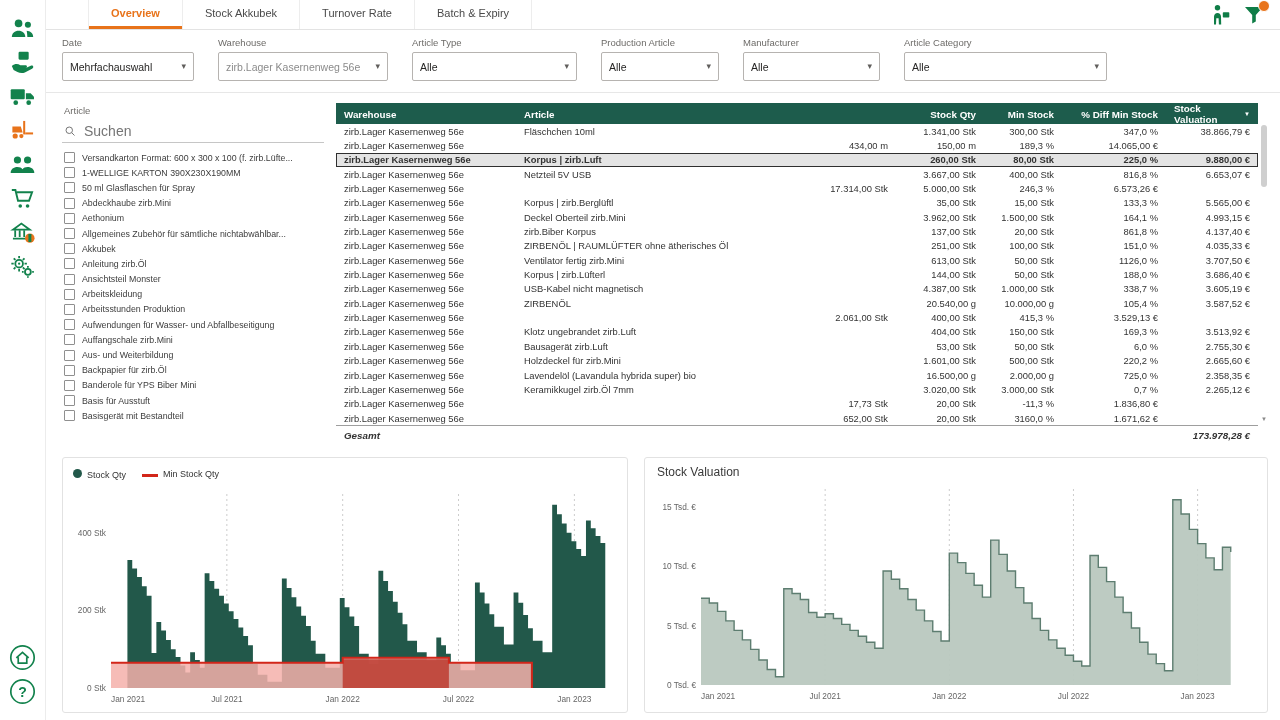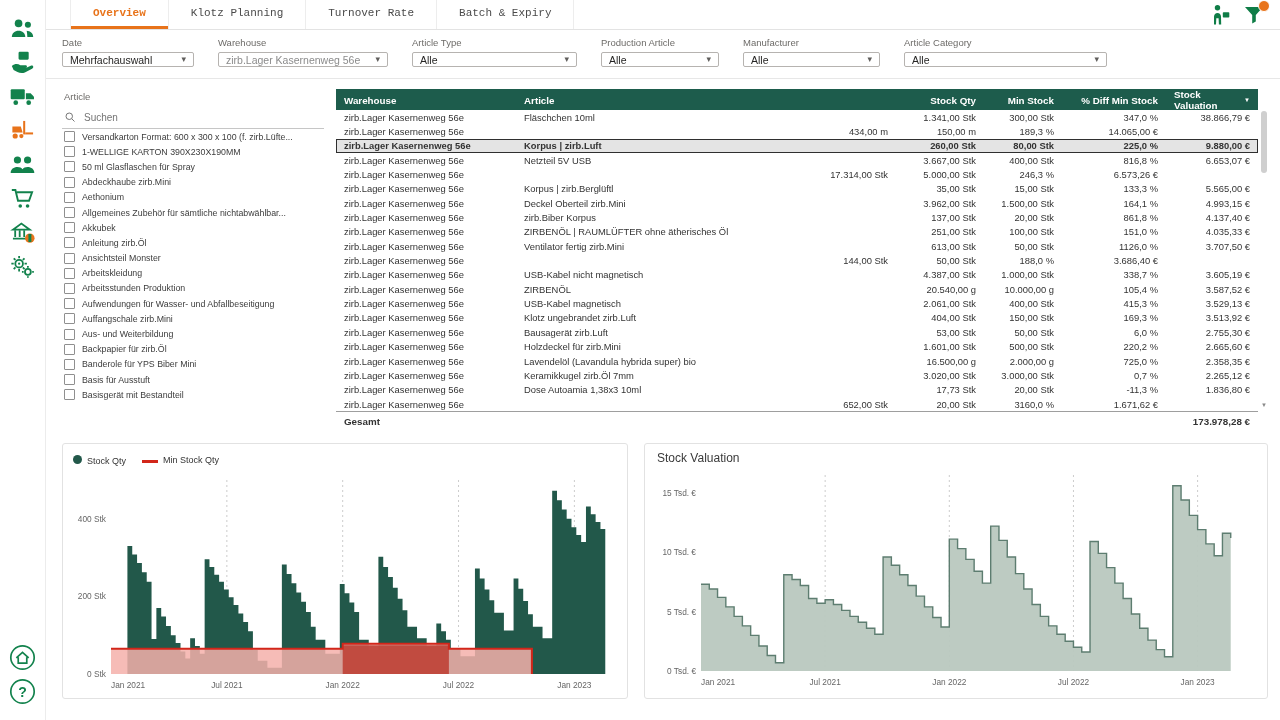--- a/index.html
+++ b/index.html
@@ -8,74 +8,74 @@
   
   .rail{width:46px;background:#fff;border-right:1px solid #ececec;display:flex;
     flex-direction:column;align-items:center;padding:8px 0;box-sizing:border-box;}
   .rail .icon{width:27px;height:27px;margin:7px 0;color:#12824c;cursor:pointer;}
   .rail .icon svg{width:100%;height:100%;}
   .rail .icon.active{color:#e8731a;}
   .rail .spacer{flex:1;}
   
   .main{flex:1;display:flex;flex-direction:column;box-sizing:border-box;}
   .topbar{height:29px;display:flex;align-items:stretch;border-bottom:1px solid #e3e3e3;}
-  .tabs{display:flex;margin-left:24px;font-family:Liberation Mono, monospace;}
+  .tabs{display:flex;margin-left:42px;}
   .tab{padding:0 22px;line-height:27px;font-size:11px;color:#4a4a4a;cursor:pointer;
     border-right:1px solid #ededed;}
   .tab:first-child{border-left:1px solid #ededed;}
   .tab.active{color:#e8731a;font-weight:bold;box-shadow:inset 0 -3px 0 #e8731a;}
   .top-icons{margin-left:auto;display:flex;align-items:center;gap:10px;padding-right:14px;}
   .top-icon{width:24px;height:24px;color:#0f7d47;position:relative;cursor:pointer;}
   .top-icon svg{width:100%;height:100%;}
   .badge{position:absolute;top:-3px;right:-4px;width:10px;height:10px;border-radius:50%;
     background:#e8731a;border:1.5px solid #fff;}
   
   .filters{display:flex;gap:24px;padding:7px 16px 11px 16px;border-bottom:1px solid #e7e7e7;}
   .filter label{display:block;font-size:9.5px;color:#6d6b68;margin-bottom:4px;}
-  .selectbox{height:15px;border:1px solid #b6b3b0;border-radius:2px;display:flex;
+  .selectbox{height:29px;border:1px solid #b6b3b0;border-radius:2px;display:flex;
     align-items:center;justify-content:space-between;padding:0 7px;font-size:10.5px;
     color:#252423;background:#fff;cursor:pointer;box-sizing:border-box;}
   .selectbox .chev{color:#605e5c;font-size:9px;line-height:1;}
   .selectbox.dim{color:#8b8b8b;}
   .filter:nth-child(1) .selectbox{width:132px;}
   .filter:nth-child(2) .selectbox{width:170px;}
   .filter:nth-child(3) .selectbox{width:165px;}
   .filter:nth-child(4) .selectbox{width:118px;}
   .filter:nth-child(5) .selectbox{width:137px;}
   .filter:nth-child(6) .selectbox{width:203px;}
   
   .content{display:flex;gap:12px;padding:10px 12px 0 16px;height:344px;box-sizing:content-box;}
   .article-panel{width:262px;flex:none;overflow:hidden;}
   .article-panel .ptitle{font-size:9.5px;color:#6d6b68;margin:2px 0 4px 2px;}
   .searchrow{display:flex;align-items:center;gap:6px;border-bottom:1px solid #c6c6c6;
     height:22px;padding:0 2px;}
   .searchrow svg{width:12px;height:12px;color:#767676;flex:none;}
-  .searchrow input{border:none;outline:none;font-size:10px;width:100%;
+  .searchrow input{border:none;outline:none;font-size:14px;width:100%;
     font-family:"Liberation Sans",sans-serif;color:#333;}
-  .chklist{}
+  .chklist{margin-top:7px;}
   .chkrow{display:flex;align-items:center;height:15.2px;cursor:pointer;overflow:hidden;}
   .chk{width:9px;height:9px;border:1px solid #8f8f8f;border-radius:1px;margin:0 7px 0 2px;
     flex:none;background:#fff;}
   .chkrow span.lbl{font-size:8.8px;color:#3c3c3c;white-space:nowrap;overflow:hidden;
     text-overflow:ellipsis;}
   
   .tablewrap{flex:1;position:relative;padding-right:10px;}
   .tgrid{display:grid;grid-template-columns:180px 1fr 88px 78px 104px 92px;}
   .thead{background:#1d5c4c;color:#fff;font-size:9.8px;font-weight:bold;height:21px;}
   .thead>div{display:flex;align-items:center;padding:0 8px;box-sizing:border-box;}
   .thead>div.num{justify-content:flex-end;}
   .caret{font-size:6px;margin-left:4px;}
   .tbody{height:301px;overflow:hidden;}
   .trow{height:14.35px;font-size:9.4px;color:#333;}
   .trow>div{display:flex;align-items:center;padding:0 8px;box-sizing:border-box;
     white-space:nowrap;overflow:hidden;}
   .trow>div.num{justify-content:flex-end;}
   .trow.sel{background:#e4e4e4;outline:1px solid #2f2f2f;outline-offset:-1px;font-weight:bold;}
   .tfoot{border-top:1px solid #9e9e9e;height:19px;font-size:9.8px;font-weight:bold;}
-  .tfoot>div{display:flex;align-items:center;padding:0 8px;box-sizing:border-box;}
+  .tfoot>div{display:flex;align-items:center;padding:0 8px;box-sizing:border-box;font-style:italic;}
   .tfoot>div.num{justify-content:flex-end;}
   .vscroll{position:absolute;right:0;top:21px;width:8px;height:300px;}
   .vthumb{position:absolute;top:1px;left:1px;width:6px;height:62px;background:#cfcfcf;border-radius:3px;}
   .varrow{position:absolute;bottom:2px;left:0;width:8px;text-align:center;font-size:6px;color:#8a8a8a;}
   
   .charts{display:flex;gap:16px;padding:10px 12px 0 16px;}
   .card{background:#fff;border:1px solid #e2e2e2;border-radius:3px;box-sizing:border-box;height:256px;}
   .card.left{width:566px;padding:6px 8px 2px 8px;}
   .card.right{flex:1;padding:6px 12px 2px 10px;}
   .legend{display:flex;align-items:center;gap:16px;font-size:9px;color:#333;height:20px;padding-left:2px;}
@@ -146,21 +146,21 @@
             <circle cx="12" cy="12" r="10.4"></circle>
             <text x="12" y="16.6" font-size="12.5" font-weight="bold" fill="currentColor" stroke="none" text-anchor="middle" font-family="Liberation Sans">?</text>
           </svg></div>
       </div>
   </aside>
 
   <div class="main">
     <header class="topbar">
       <nav class="tabs" id="tabs">
           <div class="tab active">Overview</div>
-          <div class="tab">Klotz Planning</div>
+          <div class="tab">Stock Akkubek</div>
           <div class="tab">Turnover Rate</div>
           <div class="tab">Batch &amp; Expiry</div>
         </nav>
       <div class="top-icons" id="topIcons">
           <div class="top-icon"><svg viewBox="0 0 24 24" fill="currentColor">
               <circle cx="9.5" cy="4.8" r="2.7"></circle>
               <path d="M6 21.5v-8c0-2.1 1.5-3.6 3.5-3.6s3.5 1.5 3.5 3.6l.2 8h-2.3l-.3-6.2h-2.3l-.3 6.2z"></path>
               <rect x="14.8" y="9.2" width="6.5" height="5.4" rx=".8"></rect>
             </svg></div>
           <div class="top-icon"><svg viewBox="0 0 24 24" fill="currentColor">
@@ -383,20 +383,21 @@
             <div class="tgrid trow">
               <div>zirb.Lager Kasernenweg 56e</div>
               <div>Ventilator fertig zirb.Mini</div>
               <div class="num">613,00 Stk</div>
               <div class="num">50,00 Stk</div>
               <div class="num">1126,0 %</div>
               <div class="num">3.707,50 €</div>
             </div>
             <div class="tgrid trow">
               <div>zirb.Lager Kasernenweg 56e</div>
+              <div>Korpus | zirb.Lüfterl</div>
               <div class="num">144,00 Stk</div>
               <div class="num">50,00 Stk</div>
               <div class="num">188,0 %</div>
               <div class="num">3.686,40 €</div>
             </div>
             <div class="tgrid trow">
               <div>zirb.Lager Kasernenweg 56e</div>
               <div>USB-Kabel nicht magnetisch</div>
               <div class="num">4.387,00 Stk</div>
               <div class="num">1.000,00 Stk</div>
@@ -406,21 +407,20 @@
             <div class="tgrid trow">
               <div>zirb.Lager Kasernenweg 56e</div>
               <div>ZIRBENÖL</div>
               <div class="num">20.540,00 g</div>
               <div class="num">10.000,00 g</div>
               <div class="num">105,4 %</div>
               <div class="num">3.587,52 €</div>
             </div>
             <div class="tgrid trow">
               <div>zirb.Lager Kasernenweg 56e</div>
-              <div>USB-Kabel magnetisch</div>
               <div class="num">2.061,00 Stk</div>
               <div class="num">400,00 Stk</div>
               <div class="num">415,3 %</div>
               <div class="num">3.529,13 €</div>
             </div>
             <div class="tgrid trow">
               <div>zirb.Lager Kasernenweg 56e</div>
               <div>Klotz ungebrandet zirb.Luft</div>
               <div class="num">404,00 Stk</div>
               <div class="num">150,00 Stk</div>
@@ -454,21 +454,20 @@
             <div class="tgrid trow">
               <div>zirb.Lager Kasernenweg 56e</div>
               <div>Keramikkugel zirb.Öl 7mm</div>
               <div class="num">3.020,00 Stk</div>
               <div class="num">3.000,00 Stk</div>
               <div class="num">0,7 %</div>
               <div class="num">2.265,12 €</div>
             </div>
             <div class="tgrid trow">
               <div>zirb.Lager Kasernenweg 56e</div>
-              <div>Dose Autoamia 1,38x3 10ml</div>
               <div class="num">17,73 Stk</div>
               <div class="num">20,00 Stk</div>
               <div class="num">-11,3 %</div>
               <div class="num">1.836,80 €</div>
             </div>
             <div class="tgrid trow">
               <div>zirb.Lager Kasernenweg 56e</div>
               <div class="num">652,00 Stk</div>
               <div class="num">20,00 Stk</div>
               <div class="num">3160,0 %</div>

